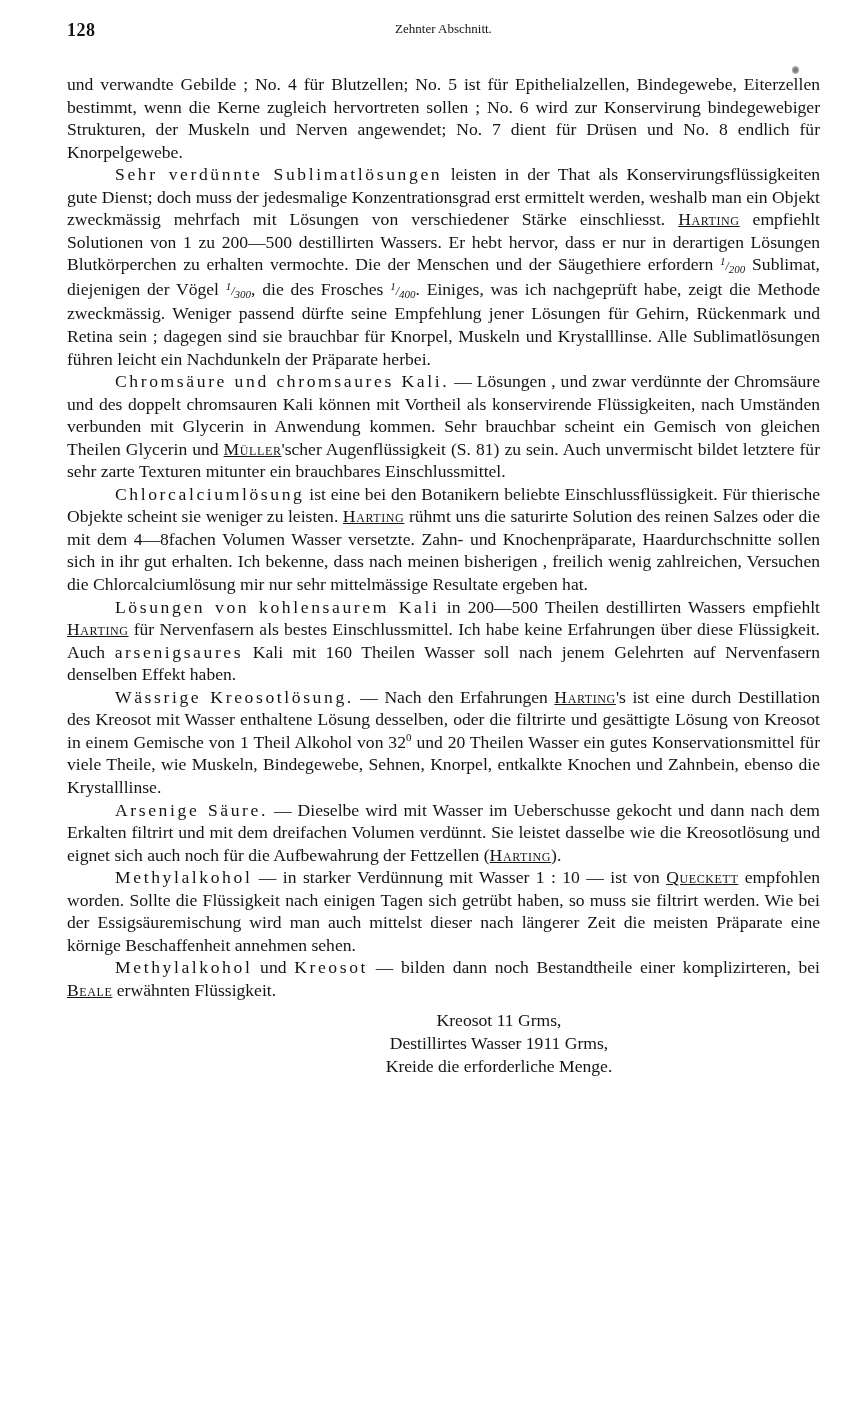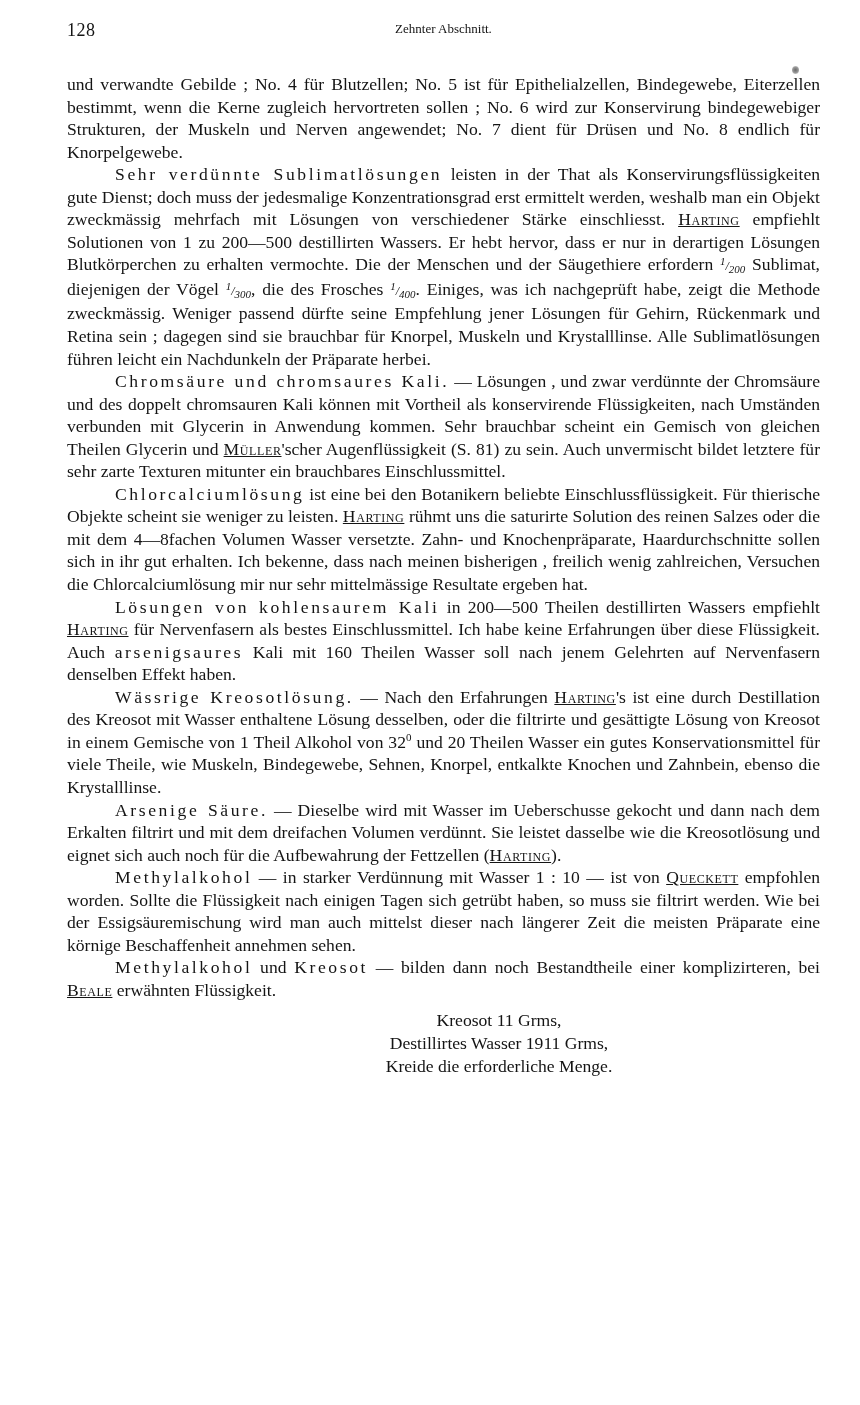--- a/index.html
+++ b/index.html
@@ -27,21 +27,21 @@
       top: 20px;
       left: 67px;
       width: 753px;
       height: 26px;
       font-size: 17px;
     }
     .page-number {
       position: absolute;
       left: 0;
       top: 0;
-      font-weight: normal;
+      font-weight: bold;
       font-size: 18px;
       letter-spacing: 0.5px;
     }
     .head-title {
       position: absolute;
       left: 0;
       right: 0;
       top: 1px;
       text-align: center;
       font-size: 13px;

